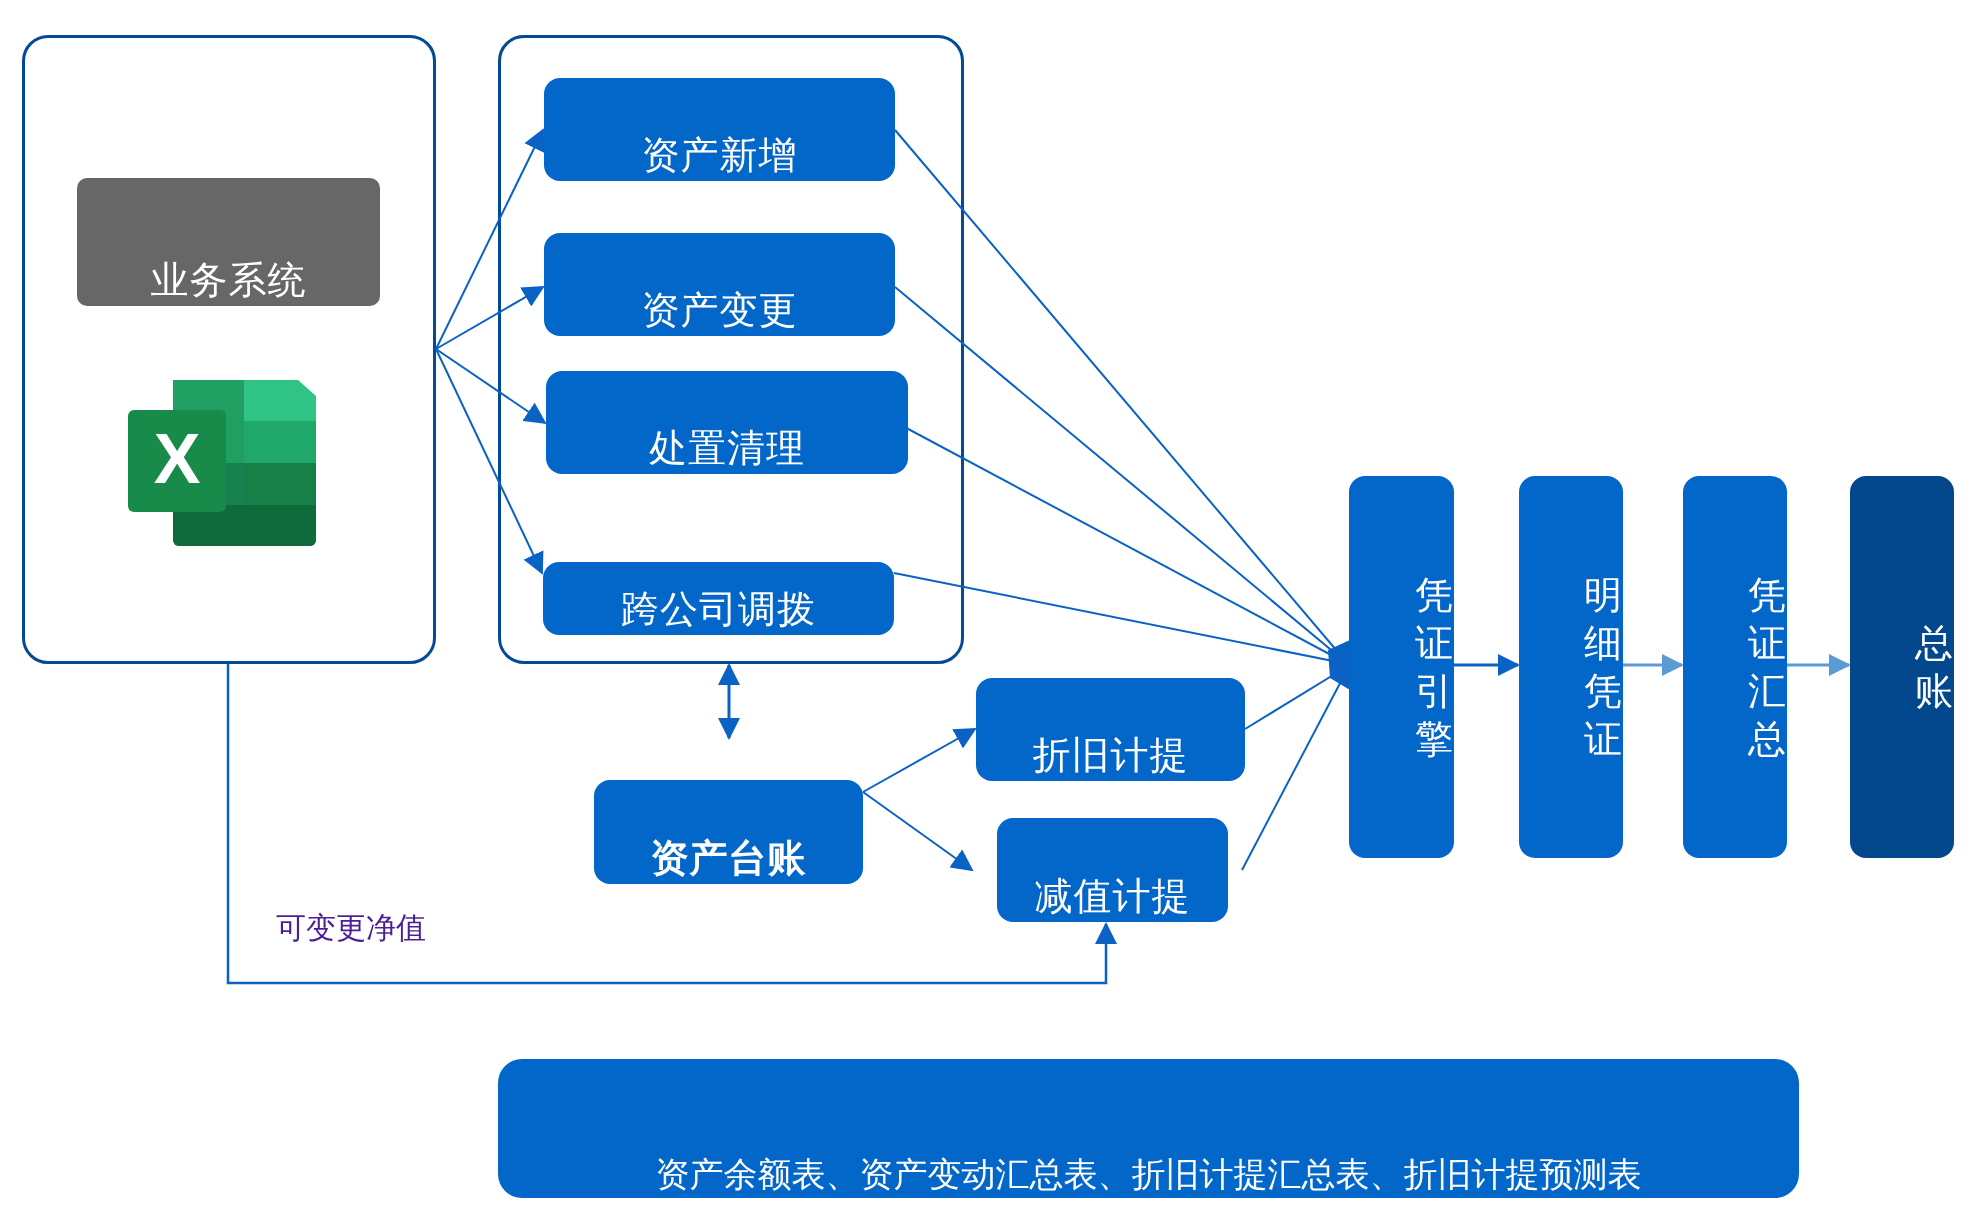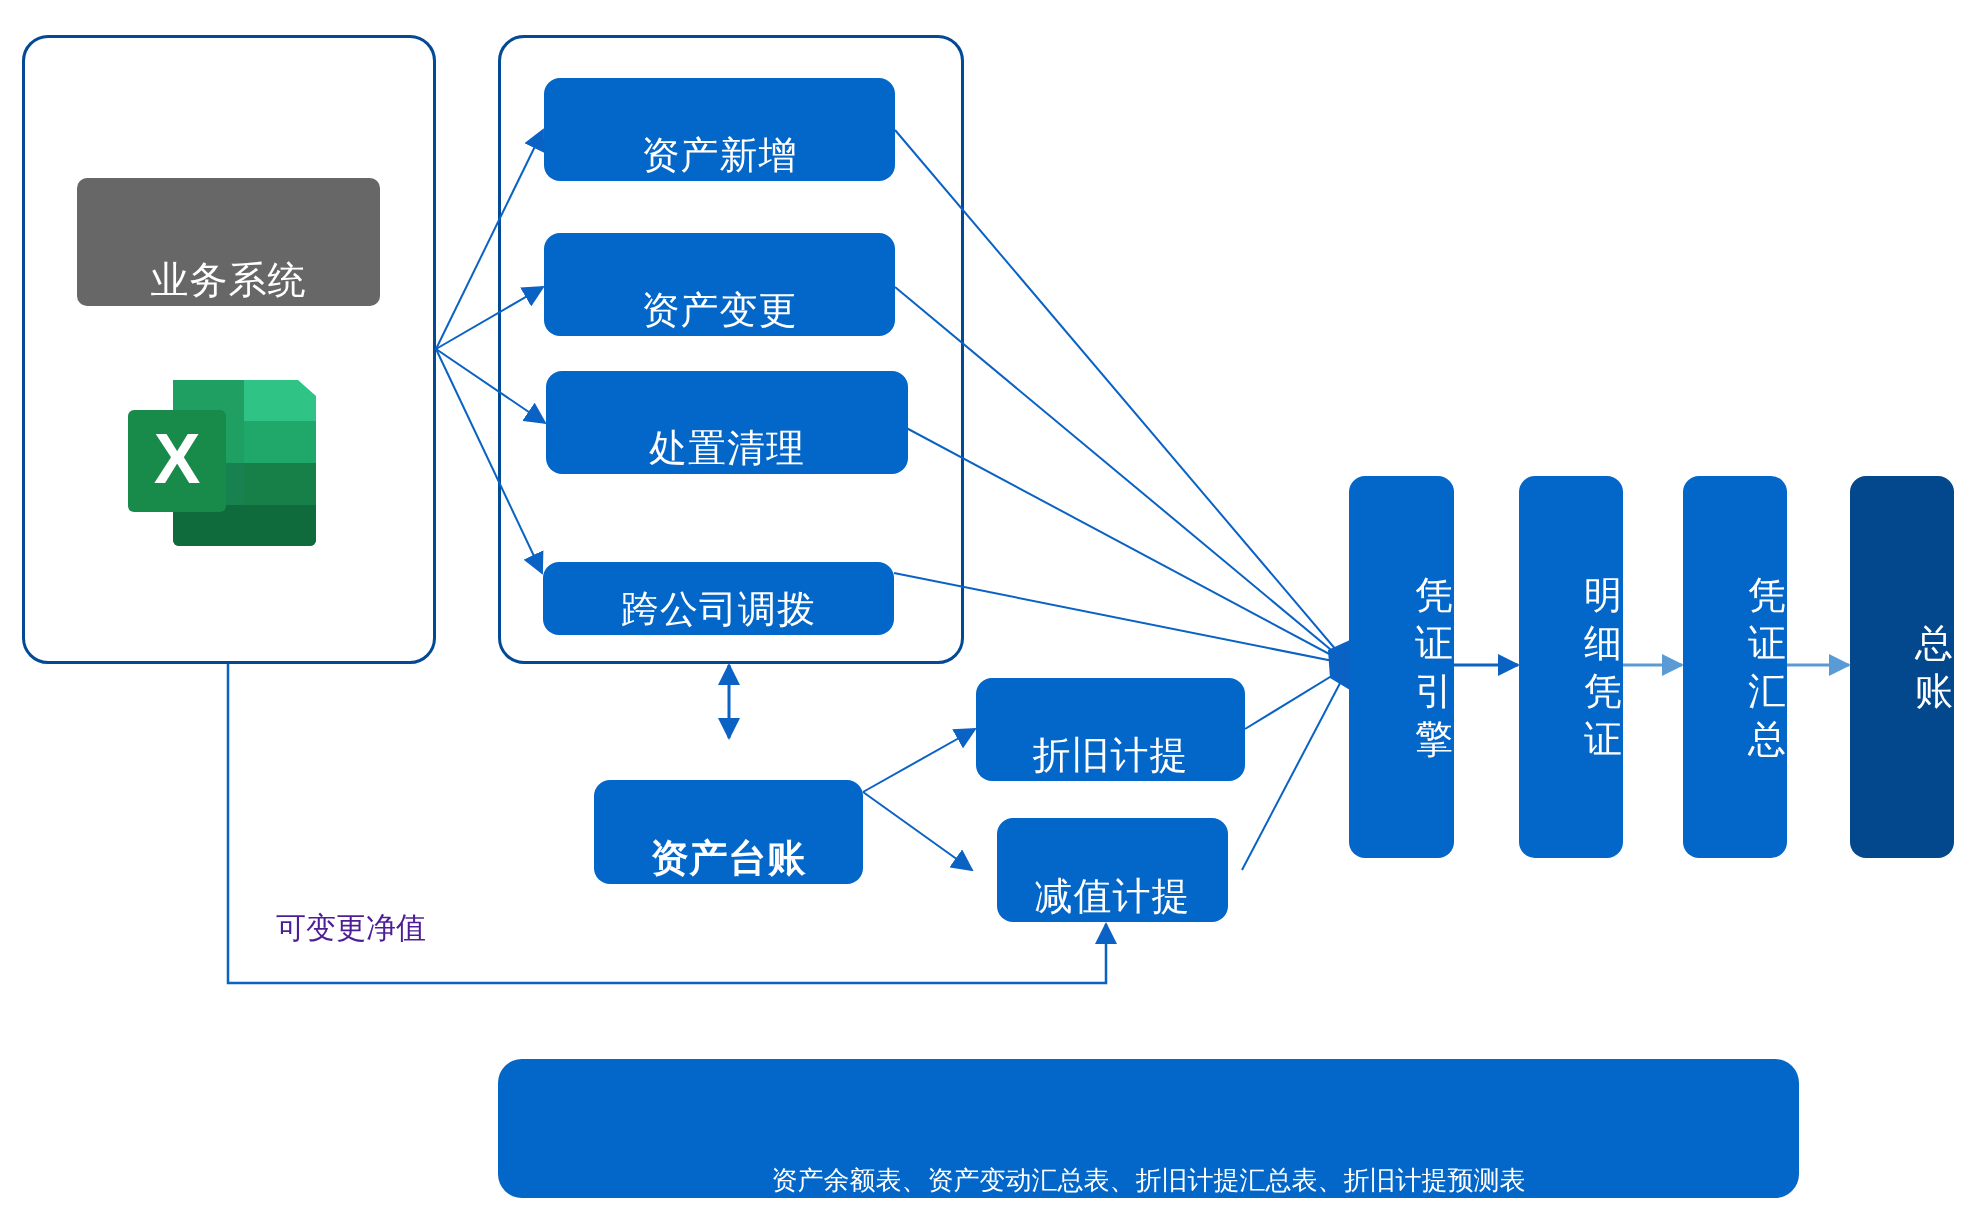--- a/index.html
+++ b/index.html
@@ -84,21 +84,21 @@
   <span>凭</span>
   <span>证</span>
   <span>汇</span>
   <span>总</span>
 </div>
 <div class="node vert dark" style="left:1850px; top:476px; width:104px; height:382px;">
   <span>总</span>
   <span>账</span>
 </div>
 
-<div class="node" style="left:498px; top:1059px; width:1301px; height:139px; border-radius:24px; font-size:26px; letter-spacing:0;">
+<div class="node" style="left:498px; top:1059px; width:1301px; height:139px; border-radius:24px; font-size:34px; letter-spacing:0;">
   <span>资产余额表、资产变动汇总表、折旧计提汇总表、折旧计提预测表</span>
 </div>
 
 <svg class="wires" viewBox="0 0 1988 1226">
   <defs>
     <marker id="ah" markerWidth="10" markerHeight="10" refX="9" refY="5" orient="auto" markerUnits="userSpaceOnUse" viewBox="0 0 10 10">
       <path d="M0,0 L10,5 L0,10 Z" fill="#0a62c4"></path>
     </marker>
     <marker id="ahL" markerWidth="10" markerHeight="10" refX="9" refY="5" orient="auto" markerUnits="userSpaceOnUse" viewBox="0 0 10 10">
       <path d="M0,0 L10,5 L0,10 Z" fill="#5b9bd5"></path>

